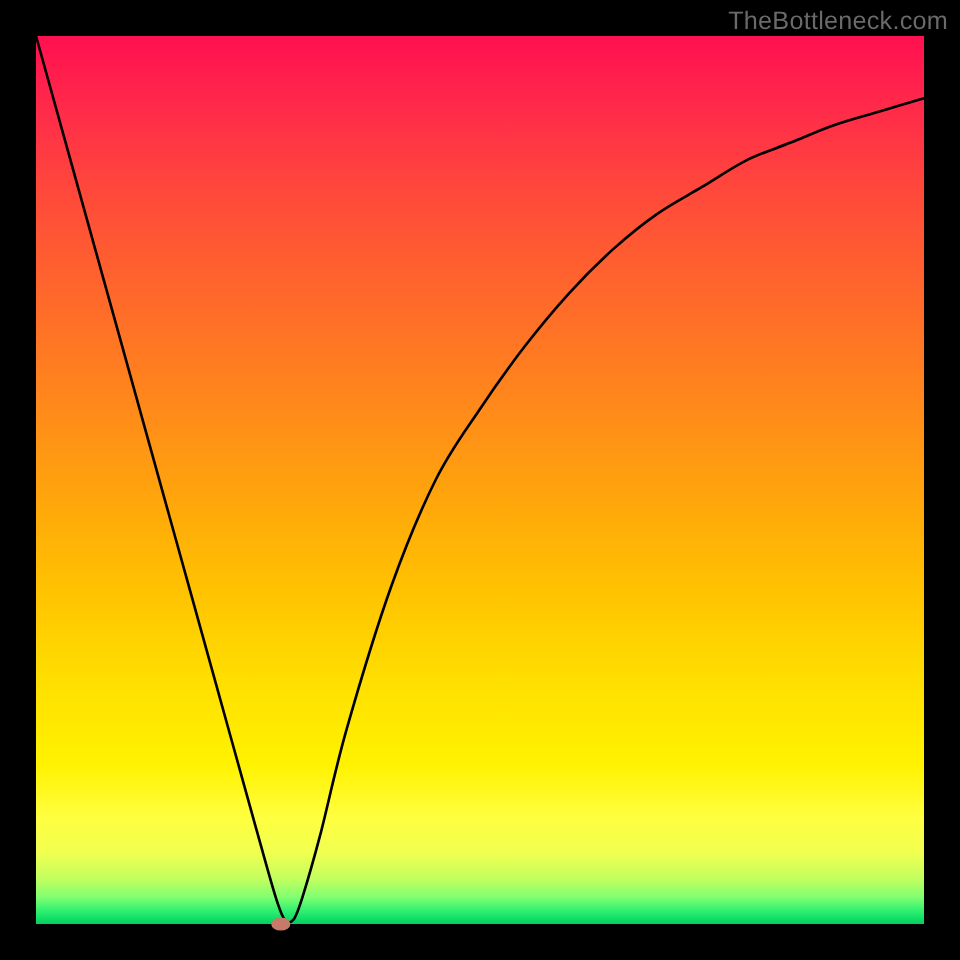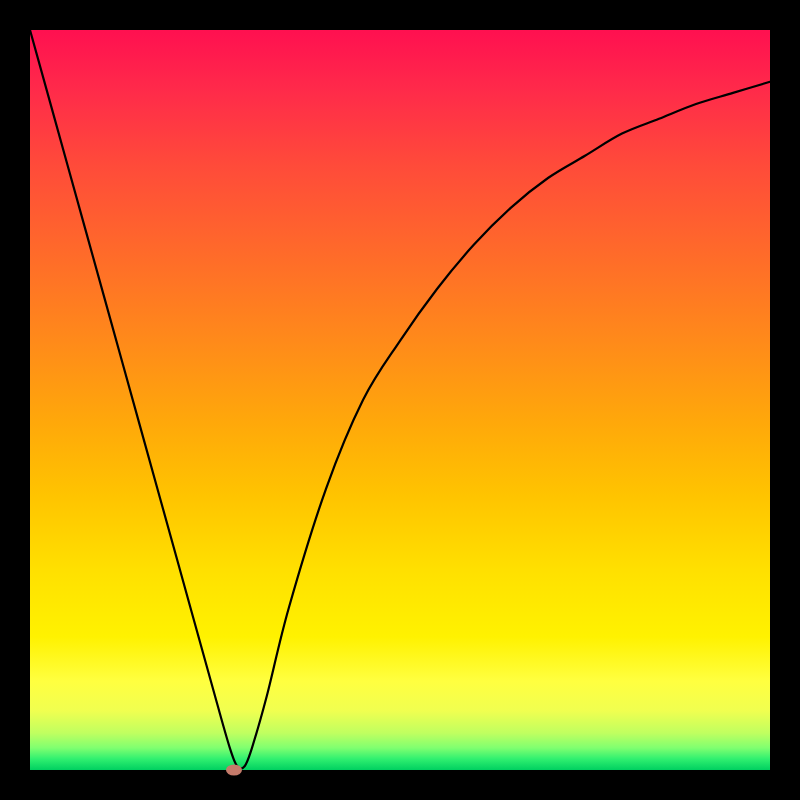--- a/index.html
+++ b/index.html
@@ -69,13 +69,14 @@
 </head>
 <body>
 
 <div class="frame">
   <div class="plot-area">
     <svg class="curve" viewBox="0 0 740 740" preserveAspectRatio="none">
       <path d="M 0.00 0.00 C 6.17 22.20, 24.67 88.80, 37.00 133.20 C 49.33 177.60, 61.67 222.00, 74.00 266.40 C 86.33 310.80, 98.67 355.20, 111.00 399.60 C 123.33 444.00, 135.67 488.40, 148.00 532.80 C 160.33 577.20, 176.37 635.17, 185.00 666.00 C 193.63 696.83, 196.10 706.08, 199.80 717.80 C 203.50 729.52, 204.73 733.22, 207.20 736.30 C 209.67 739.38, 212.13 739.38, 214.60 736.30 C 217.07 733.22, 218.30 729.52, 222.00 717.80 C 225.70 706.08, 230.63 689.43, 236.80 666.00 C 242.97 642.57, 249.13 611.73, 259.00 577.20 C 268.87 542.67, 283.67 493.33, 296.00 458.80 C 308.33 424.27, 320.67 394.67, 333.00 370.00 C 345.33 345.33, 357.67 329.30, 370.00 310.80 C 382.33 292.30, 394.67 275.03, 407.00 259.00 C 419.33 242.97, 431.67 228.17, 444.00 214.60 C 456.33 201.03, 468.67 188.70, 481.00 177.60 C 493.33 166.50, 505.67 156.63, 518.00 148.00 C 530.33 139.37, 542.67 133.20, 555.00 125.80 C 567.33 118.40, 579.67 109.77, 592.00 103.60 C 604.33 97.43, 616.67 93.73, 629.00 88.80 C 641.33 83.87, 653.67 78.32, 666.00 74.00 C 678.33 69.68, 690.67 66.60, 703.00 62.90 C 715.33 59.20, 733.83 53.65, 740.00 51.80"></path>
     </svg>
     <div class="marker" style="left: 203.5px; top: 740px;"></div>
   </div>
+  <div class="watermark">TheBottleneck.com</div>
 </div>
 
 </body></html>

